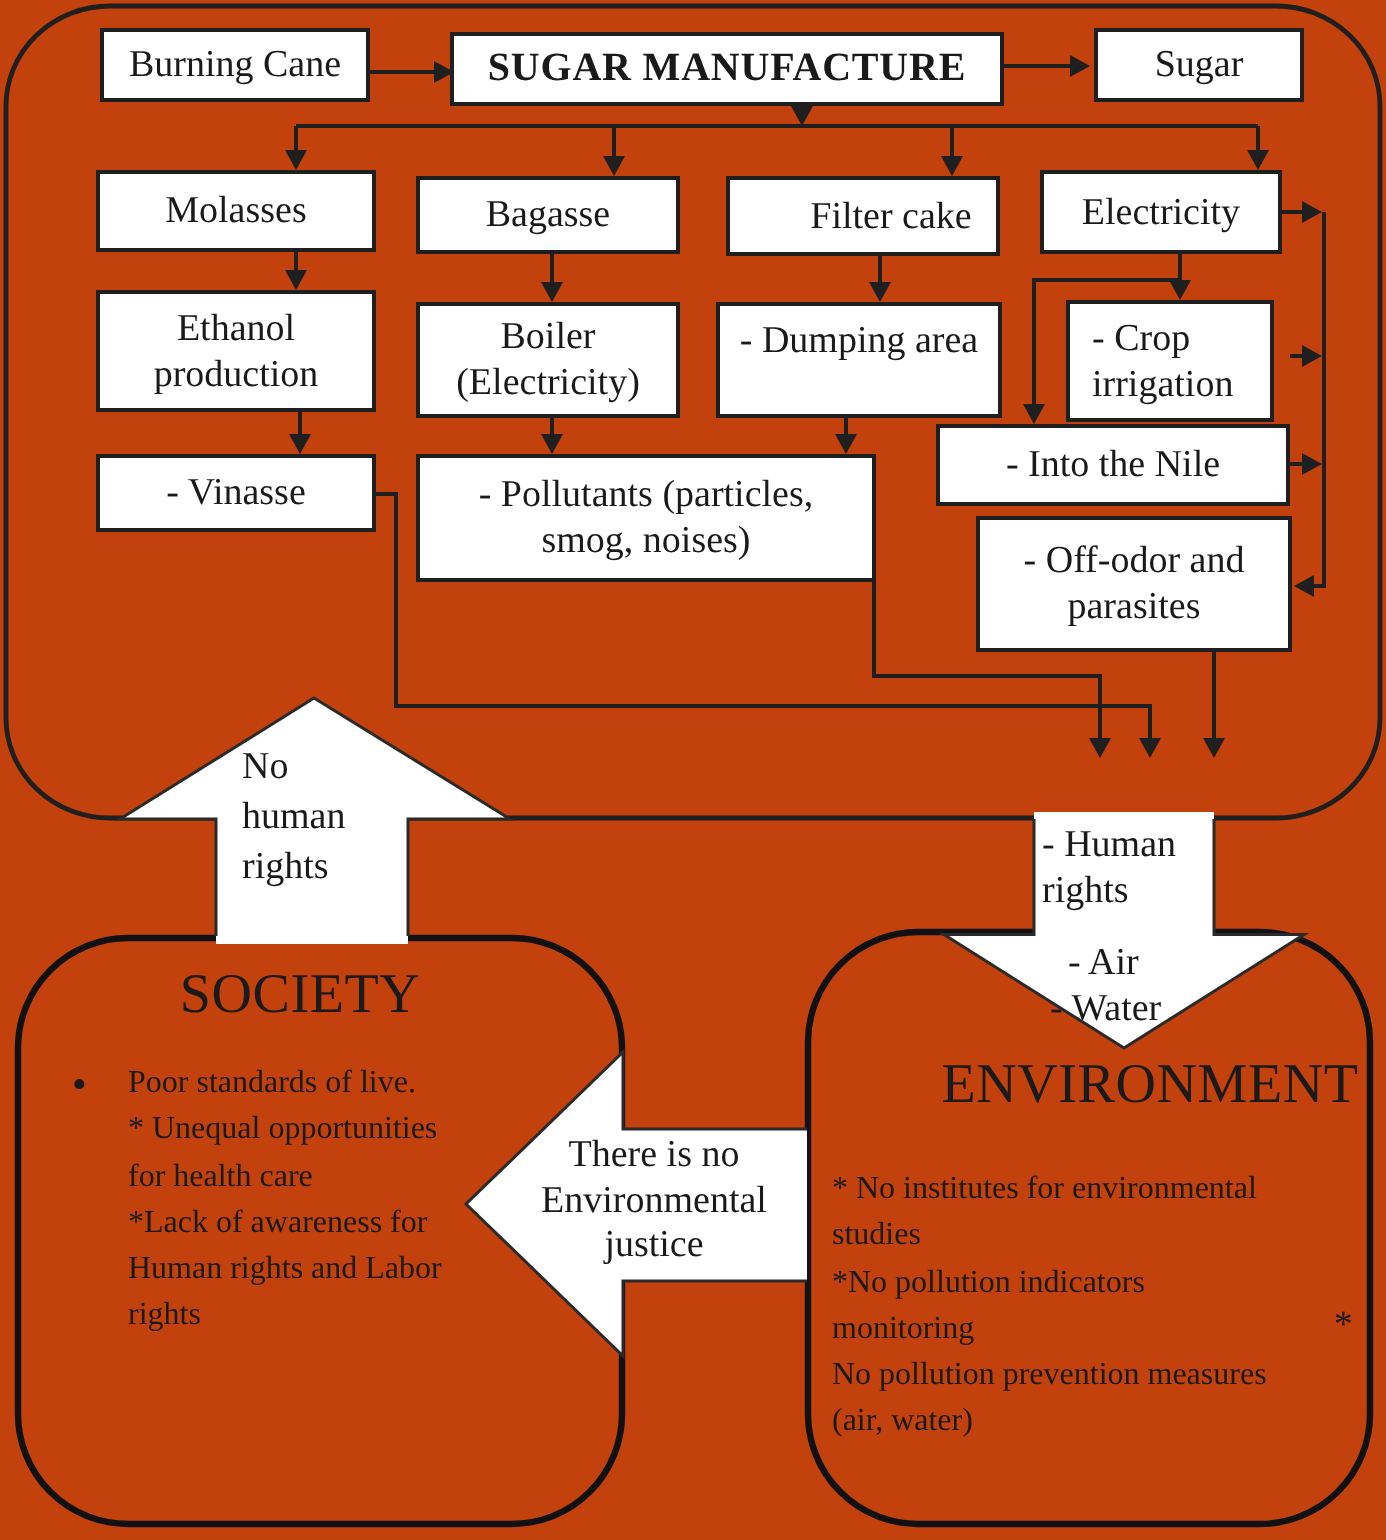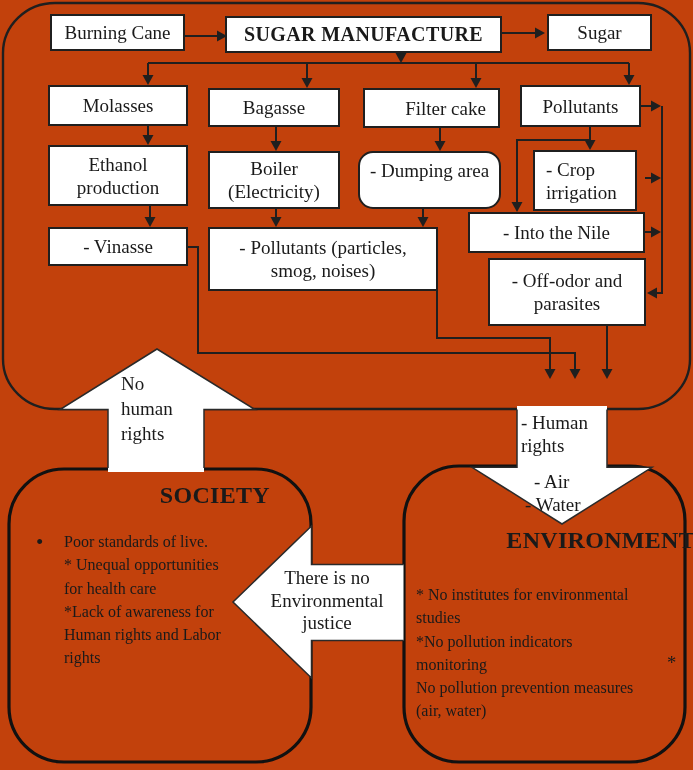--- a/index.html
+++ b/index.html
@@ -3,26 +3,26 @@
 <meta charset="utf-8">
 <style>
   html,body{margin:0;padding:0;background:#ffffff;}
   .canvas{position:relative;width:693px;height:770px;background:#c2410c;overflow:hidden;
           font-family:"Liberation Serif","DejaVu Serif",serif;color:#1a1a1a;}
   .layer{position:absolute;left:0;top:0;width:693px;height:770px;}
   .box{position:absolute;box-sizing:border-box;background:#fff;border:2px solid #1f1f1f;
        display:flex;align-items:center;justify-content:center;text-align:center;
        font-size:19px;line-height:23px;white-space:pre-line;z-index:3;}
   .box.bold{font-weight:bold;font-size:20px;letter-spacing:.4px;}
-  .box.top-align{align-items:flex-start;padding-top:6px;border-radius:15px;}
+  .box.top-align{align-items:flex-start;padding-top:6px;}
   .box.left-align{justify-content:flex-start;text-align:left;padding-left:11px;}
   .flow-label{position:absolute;z-index:6;font-size:19px;line-height:23px;
               white-space:pre-line;text-align:left;}
-  .container-title{position:absolute;z-index:4;font-weight:bold;font-size:24px;
-                   text-align:right;letter-spacing:.3px;}
+  .container-title{position:absolute;z-index:4;font-weight:normal;font-size:28px;
+                   text-align:center;letter-spacing:.3px;}
   .body-text{position:absolute;z-index:4;font-size:16px;line-height:23.3px;white-space:pre;}
   .bullet{position:absolute;z-index:4;font-size:21px;}
   .stray{position:absolute;z-index:4;font-size:18.6px;}
 </style>
 </head>
 <body>
 
 <div class="canvas">
 
   <svg class="layer" width="693" height="770" viewBox="0 0 693 770" style="z-index:1">
@@ -78,21 +78,21 @@
     </g>
   </svg>
 
   <div class="box" style="left:50px;top:14px;width:135px;height:37px;">Burning Cane</div>
   <div class="box bold" style="left:225px;top:16px;width:277px;height:37px;">SUGAR MANUFACTURE</div>
   <div class="box" style="left:547px;top:14px;width:105px;height:37px;">Sugar</div>
 
   <div class="box" style="left:48px;top:85px;width:140px;height:41px;">Molasses</div>
   <div class="box" style="left:208px;top:88px;width:132px;height:39px;">Bagasse</div>
   <div class="box" style="left:363px;top:88px;width:137px;height:40px;padding-left:28px;">Filter cake</div>
-  <div class="box" style="left:520px;top:85px;width:121px;height:42px;">Pollutants</div>
+  <div class="box" style="left:520px;top:85px;width:121px;height:42px;">Electricity</div>
 
   <div class="box" style="left:48px;top:145px;width:140px;height:61px;">Ethanol
 production</div>
   <div class="box" style="left:208px;top:151px;width:132px;height:58px;">Boiler
 (Electricity)</div>
   <div class="box top-align" style="left:358px;top:151px;width:143px;height:58px;">- Dumping area</div>
   <div class="box left-align" style="left:533px;top:150px;width:104px;height:61px;">- Crop
 irrigation</div>
 
   <div class="box" style="left:48px;top:227px;width:140px;height:39px;">- Vinasse</div>

